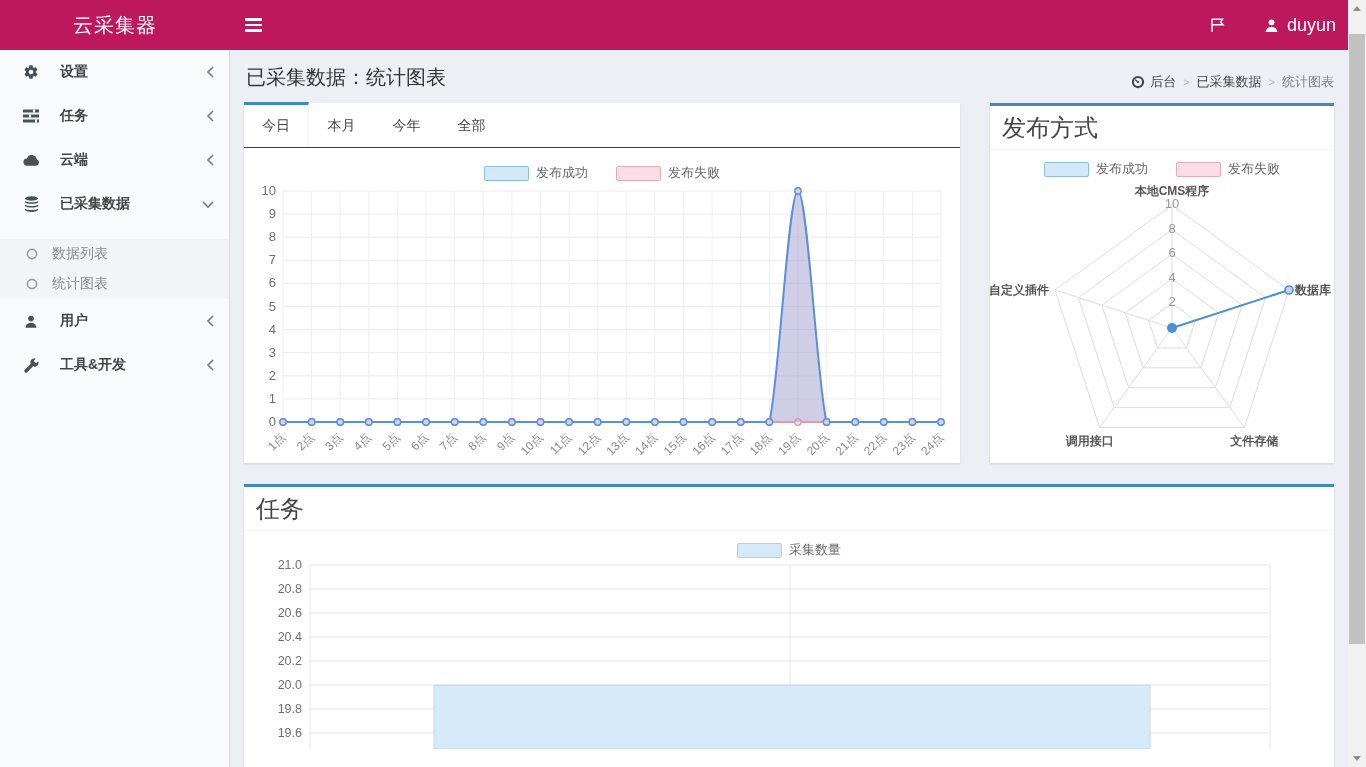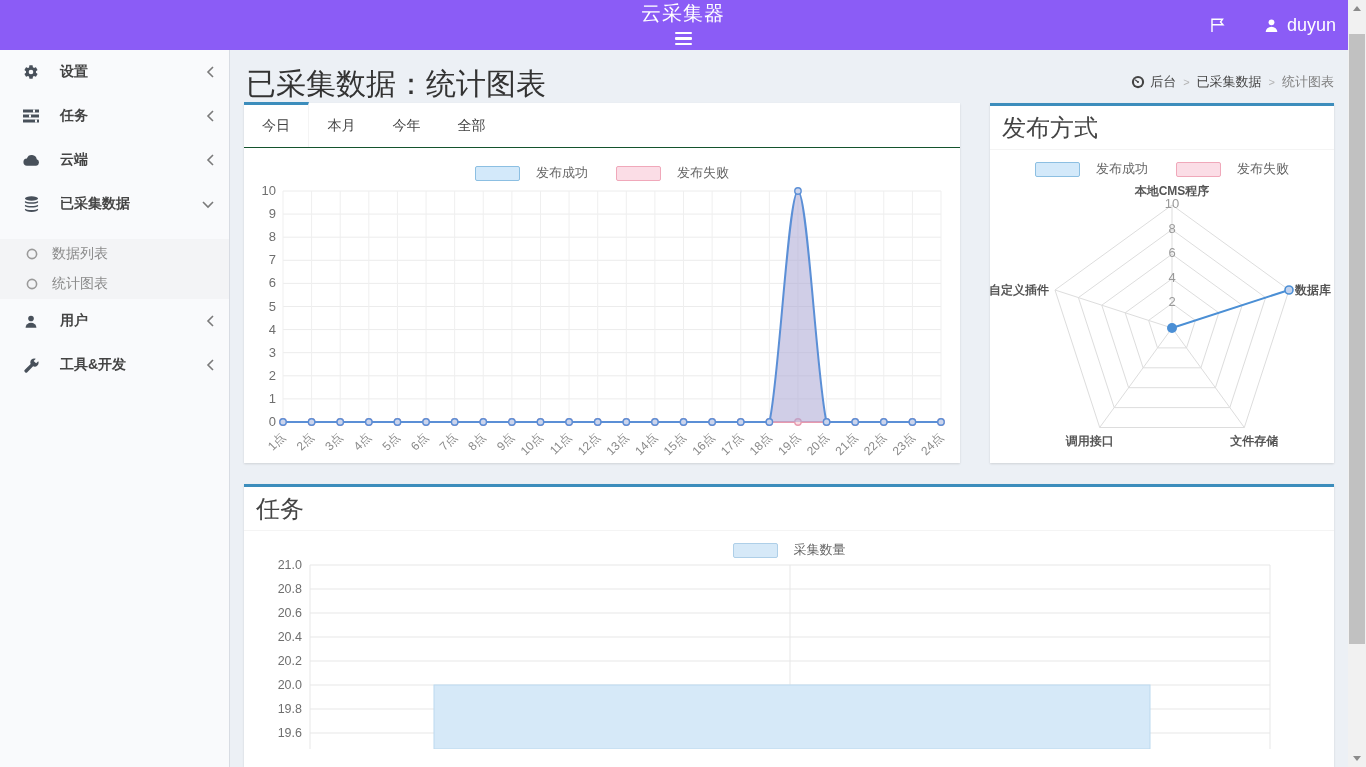--- a/index.html
+++ b/index.html
@@ -1,60 +1,60 @@
 <!DOCTYPE html>
 <html><head>
 <meta charset="utf-8">
 <style>
   * { margin:0; padding:0; box-sizing:border-box; }
   html,body { width:1366px; height:767px; overflow:hidden; }
   body { font-family:"Liberation Sans","DejaVu Sans",sans-serif; background:#ecf0f5; color:#444; position:relative; }
 
   
-  .navbar { position:absolute; left:0; top:0; width:1366px; height:50px; background:#8b5cf6; z-index:20; display:flex; align-items:center;flex-direction:column; }
+  .navbar { position:absolute; left:0; top:0; width:1366px; height:50px; background:#be185d; z-index:20; display:flex; align-items:center; }
   .logo { width:230px; height:50px; display:flex; align-items:center; justify-content:center; color:#fff; font-size:20px; font-weight:400; letter-spacing:1px; }
   .hamburger { width:46px; height:50px; display:flex; flex-direction:column; align-items:center; justify-content:center; gap:3px; cursor:pointer; }
   .hamburger span { display:block; width:17px; height:2.5px; background:#fff; border-radius:1px; }
   .nav-right { position:absolute; right:30px; top:0; height:50px; display:flex; align-items:center; gap:38px; color:#fff; }
   .nav-flag { display:flex; align-items:center; cursor:pointer; }
   .nav-user { display:flex; align-items:center; gap:8px; font-size:18px; cursor:pointer; }
 
   
   .sidebar { position:absolute; left:0; top:50px; width:230px; height:717px; background:#f9fafc; border-right:1px solid #d8dce3; z-index:10; }
   .side-item { height:44px; display:flex; align-items:center; padding:0 14px 0 22px; cursor:pointer; color:#444; }
   .side-item .ic { width:18px; display:flex; justify-content:center; color:#48505a; }
   .side-item .lbl { margin-left:20px; font-size:14px; font-weight:700; flex:1; }
   .side-item .chev { color:#7a7a7a; display:flex; }
   .submenu { background:#f3f4f6;margin-top:13px; }
   .sub-item { height:30px; display:flex; align-items:center; padding:0 14px 0 24px; cursor:pointer; color:#8a8a8a; }
   .sub-item .ic { width:16px; display:flex; justify-content:center; color:#9a9a9a; }
   .sub-item .lbl { margin-left:12px; font-size:14px; font-weight:400; }
 
   
   .content-header { position:absolute; left:230px; top:50px; right:18px; height:53px; }
-  .page-title { position:absolute; left:16px; top:14px; font-size:30px; font-weight:400; color:#333; }
+  .page-title { position:absolute; left:16px; top:14px; font-size:20px; font-weight:400; color:#333; }
   .breadcrumb { position:absolute; right:14px; top:23px; display:flex; align-items:center; gap:7px; font-size:13px; color:#444; }
   .breadcrumb .sep { color:#b3b3b3; font-size:11px; }
   .breadcrumb .bc-link { display:flex; align-items:center; gap:5px; cursor:pointer; }
   .breadcrumb .last { color:#818181; }
 
   
   .panel { position:absolute; background:#fff; box-shadow:0 1px 2px rgba(0,0,0,0.12); }
   .panel-tabs   { left:244px; top:103px; width:716px; height:360px; }
   .panel-radar  { left:990px; top:103px; width:344px; height:360px; border-top:3px solid #3c8dbc; }
   .panel-tasks  { left:244px; top:484px; width:1090px; height:283px; border-top:3px solid #3c8dbc; }
 
   .tab-header { height:45px; border-bottom:1px solid #14532d; display:flex; }
   .tab { width:65px; height:45px; display:flex; align-items:center; justify-content:center; font-size:14px; color:#444; cursor:pointer; }
   .tab.active { border-top:3px solid #3c8dbc; border-right:1px solid #f4f4f4; height:45px; margin-top:-1px; background:#fff; font-weight:400; }
 
   .panel-title { height:44px; display:flex; align-items:center; padding-left:12px; font-size:24px; font-weight:400; color:#444; border-bottom:1px solid #f4f4f4; }
 
   .legend-row { display:flex; justify-content:center; align-items:center; gap:28px; margin-top:16px; }
-  .legend-item { display:flex; align-items:center; gap:16px; font-size:13px; color:#666; cursor:pointer;text-align:center; }
+  .legend-item { display:flex; align-items:center; gap:7px; font-size:13px; color:#666; cursor:pointer;text-align:center; }
   .sw { width:45px; height:15px; border-radius:2px; }
   .sw-blue { background:#d3e9fa; border:1px solid #8cbfe2; }
   .sw-pink { background:#fbdde6; border:1px solid #f0a8ba; }
   .sw-bar  { background:#d6e9f8; border:1px solid #aecfe8; }
   .legend-row.tight { margin-top:10px; }
 
   svg text { font-family:"Liberation Sans","DejaVu Sans",sans-serif; }
 
   
   .scrollbar { position:absolute; right:0; top:0; width:18px; height:767px; background:#f1f1f1; z-index:30; }

